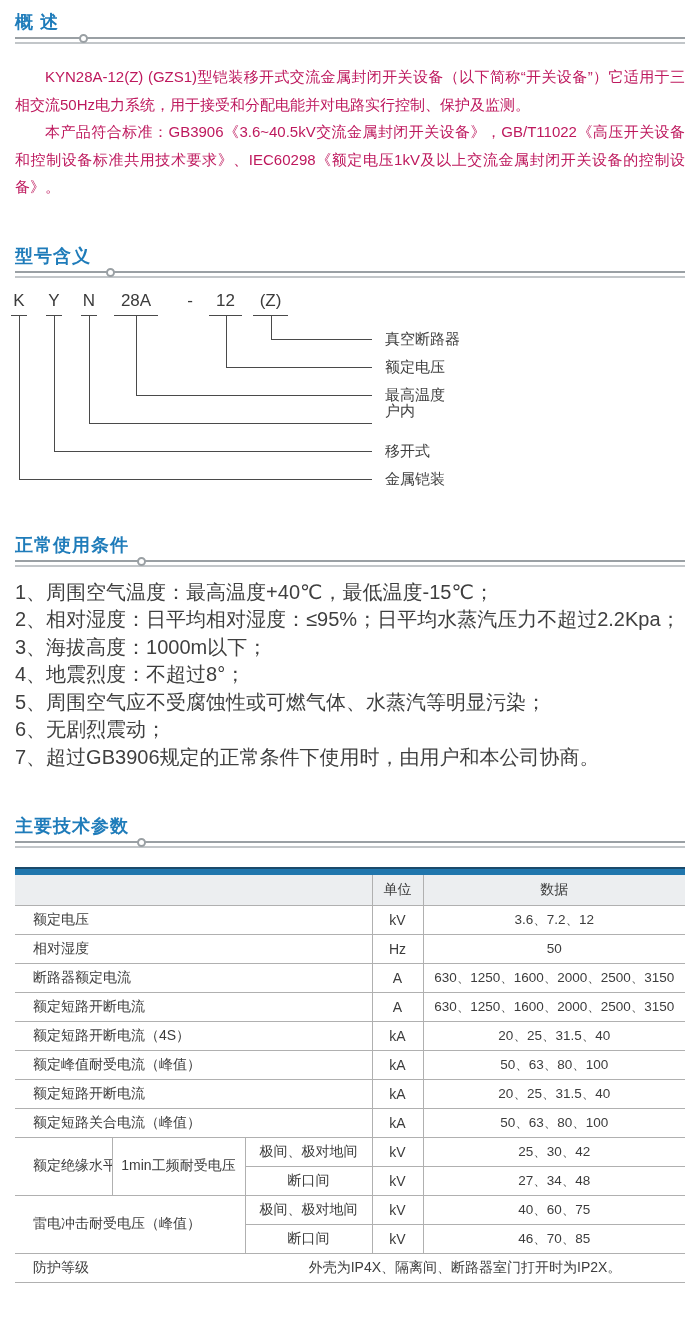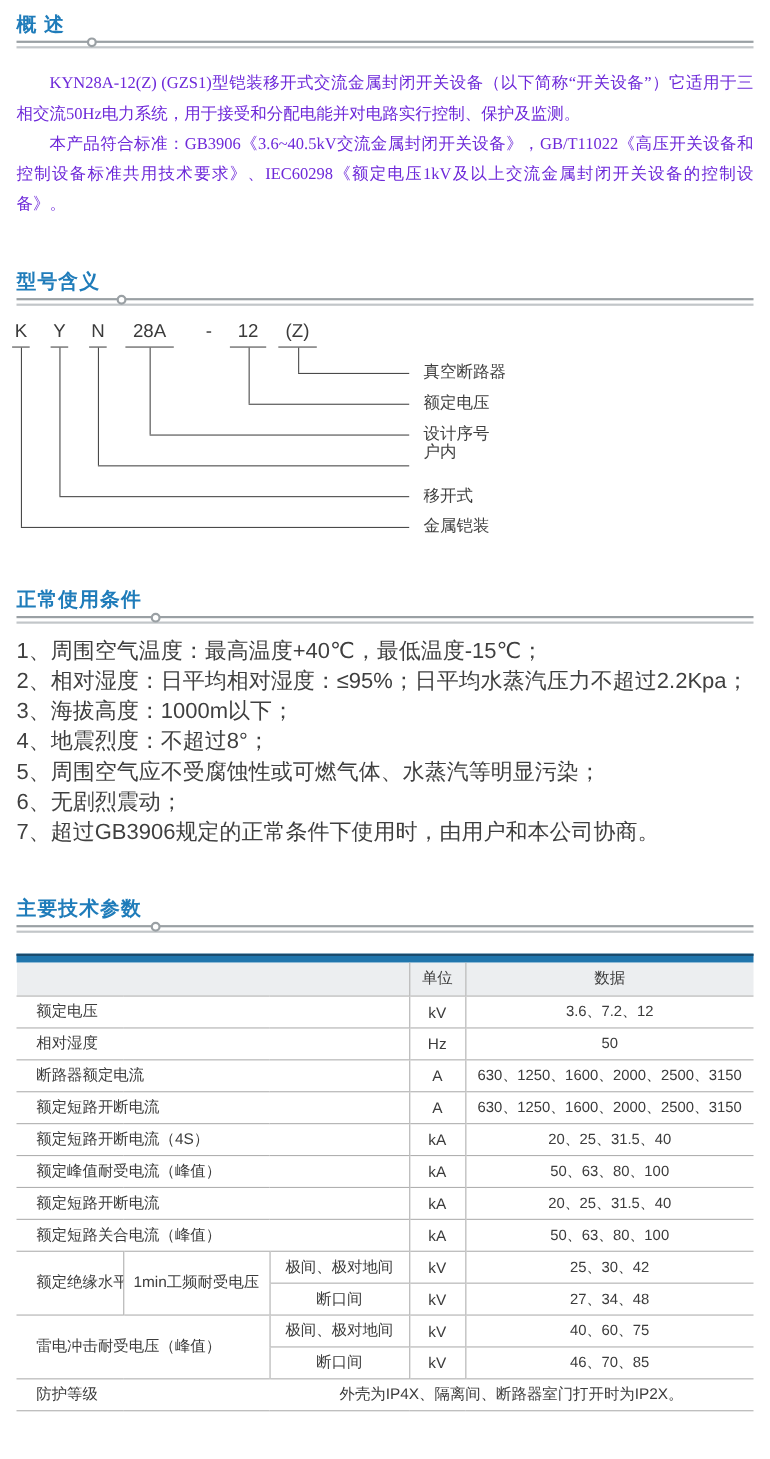--- a/index.html
+++ b/index.html
@@ -25,21 +25,21 @@
   }
   .divider .knob {
     position:absolute; top:-5px; left:calc(var(--kx) - 6px);
     width:9px; height:9px; border-radius:50%;
     background:#ffffff; border:2px solid #9aa0a4;
   }
 
   .para-block { margin-top:19px; }
   .para-block p {
     font-size:15px; line-height:27.5px; text-indent:2em;
-    color:#6d28d9; text-align:justify;font-family:Liberation Serif, serif;
+    color:#be185d; text-align:justify;
   }
 
   .diagram { position:relative; margin:4px -15px 0; width:700px; height:236px; }
   .diagram .part {
     position:absolute; top:8px; line-height:22px; padding-bottom:3px;
     font-size:17px; color:#3b3b3b; text-align:center;
     border-bottom:1px solid #4a4a4a;
   }
   .diagram .part.nounder { border-bottom:none; }
   .diagram .vline { position:absolute; width:1px; background:#4a4a4a; top:34px; }
@@ -97,21 +97,21 @@
       <div class="vline" style="left: 54px; height: 135px;"></div>
       <div class="hline" style="left: 54px; top: 169px; width: 318px;"></div>
       <div class="dlabel" style="top: 159px; text-align: right;">移开式</div>
       <div class="part" style="left: 81px; width: 16px;">N</div>
       <div class="vline" style="left: 89px; height: 107px;"></div>
       <div class="hline" style="left: 89px; top: 141px; width: 283px;"></div>
       <div class="dlabel" style="top: 119px;">户内</div>
       <div class="part" style="left: 114px; width: 44px;">28A</div>
       <div class="vline" style="left: 136px; height: 79px;"></div>
       <div class="hline" style="left: 136px; top: 113px; width: 236px;"></div>
-      <div class="dlabel" style="top: 103px;">设计序号</div>
+      <div class="dlabel" style="top: 103px;">最高温度</div>
       <div class="part nounder" style="left: 183px; width: 14px;">-</div>
       <div class="part" style="left: 209px; width: 33px;">12</div>
       <div class="vline" style="left: 225.5px; height: 51px;"></div>
       <div class="hline" style="left: 225.5px; top: 85px; width: 146.5px;"></div>
       <div class="dlabel" style="top: 75px;">额定电压</div>
       <div class="part" style="left: 253px; width: 35px;">(Z)</div>
       <div class="vline" style="left: 270.5px; height: 23px;"></div>
       <div class="hline" style="left: 270.5px; top: 57px; width: 101.5px;"></div>
       <div class="dlabel" style="top: 47px;">真空断路器</div>
     </div>

